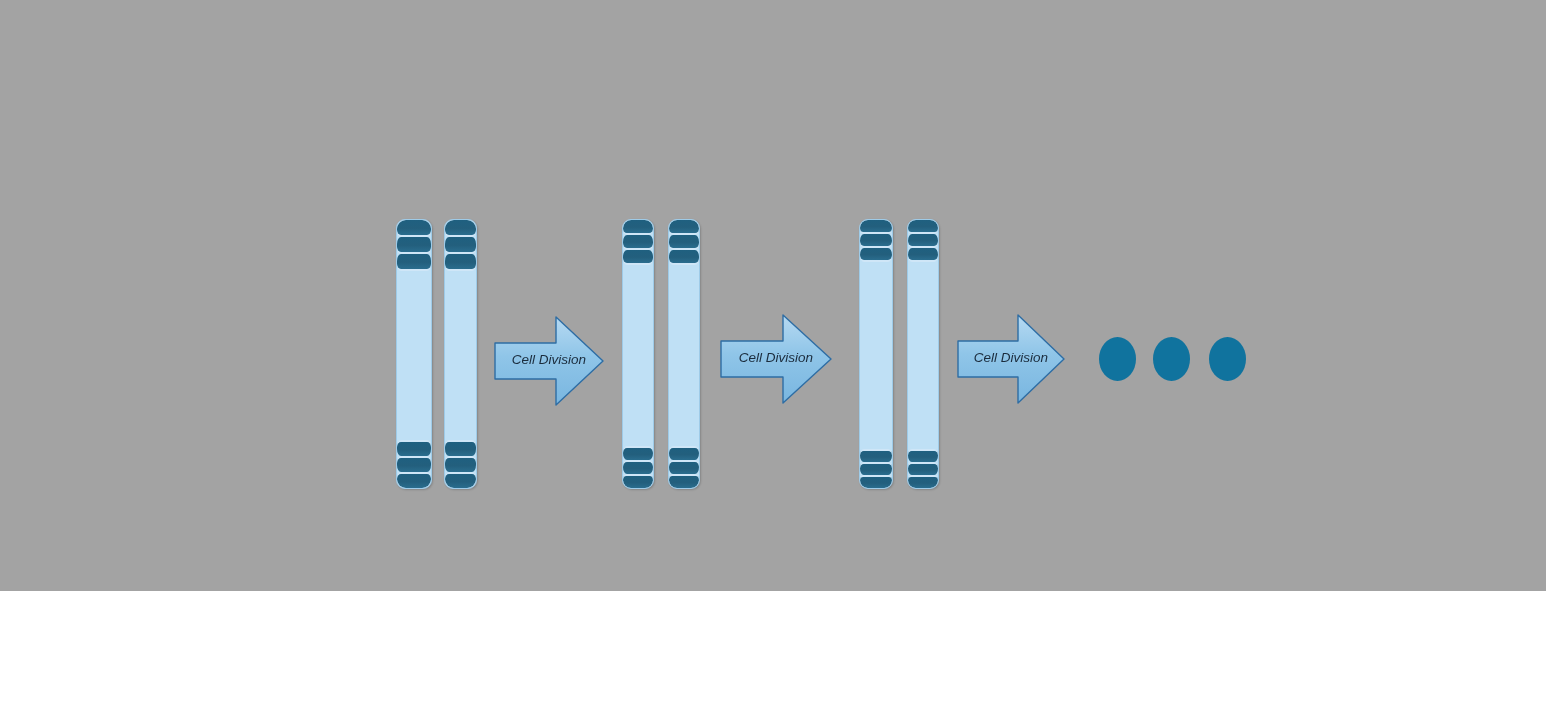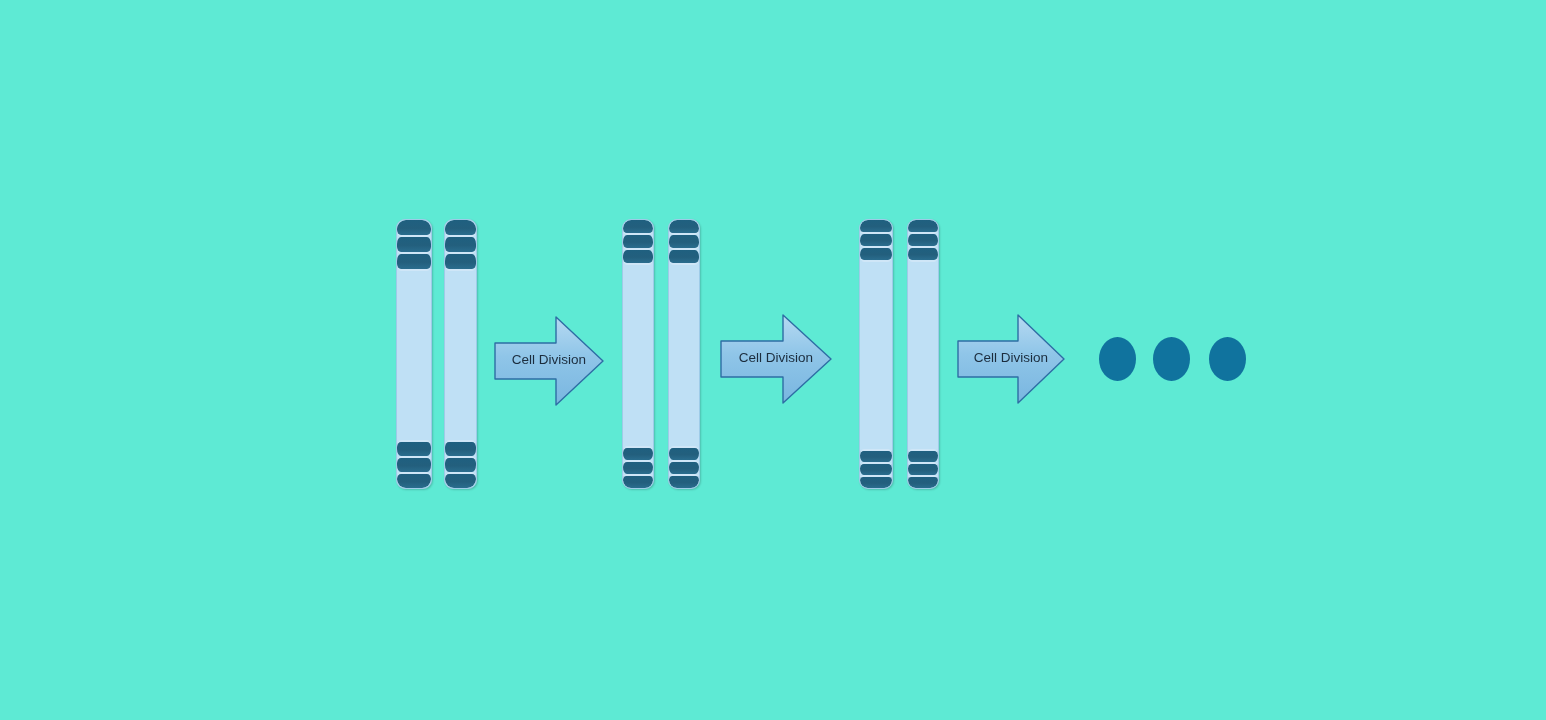--- a/index.html
+++ b/index.html
@@ -3,24 +3,25 @@
 <meta charset="utf-8">
 <style>
   html, body {
     margin: 0;
     padding: 0;
     background: #ffffff;
   }
   #stage {
     position: relative;
     width: 1546px;
-    height: 720px;
-    background: #5eead4;
+    height: 591px;
+    background: #a3a3a3;
     overflow: hidden;
     font-family: "Liberation Sans", sans-serif;
+    font-style: italic;
   }
   .chrom-group {
     position: absolute;
   }
   .chromatid {
     position: absolute;
     top: 0;
     border-radius: 9px;
     box-sizing: border-box;
     overflow: hidden;

